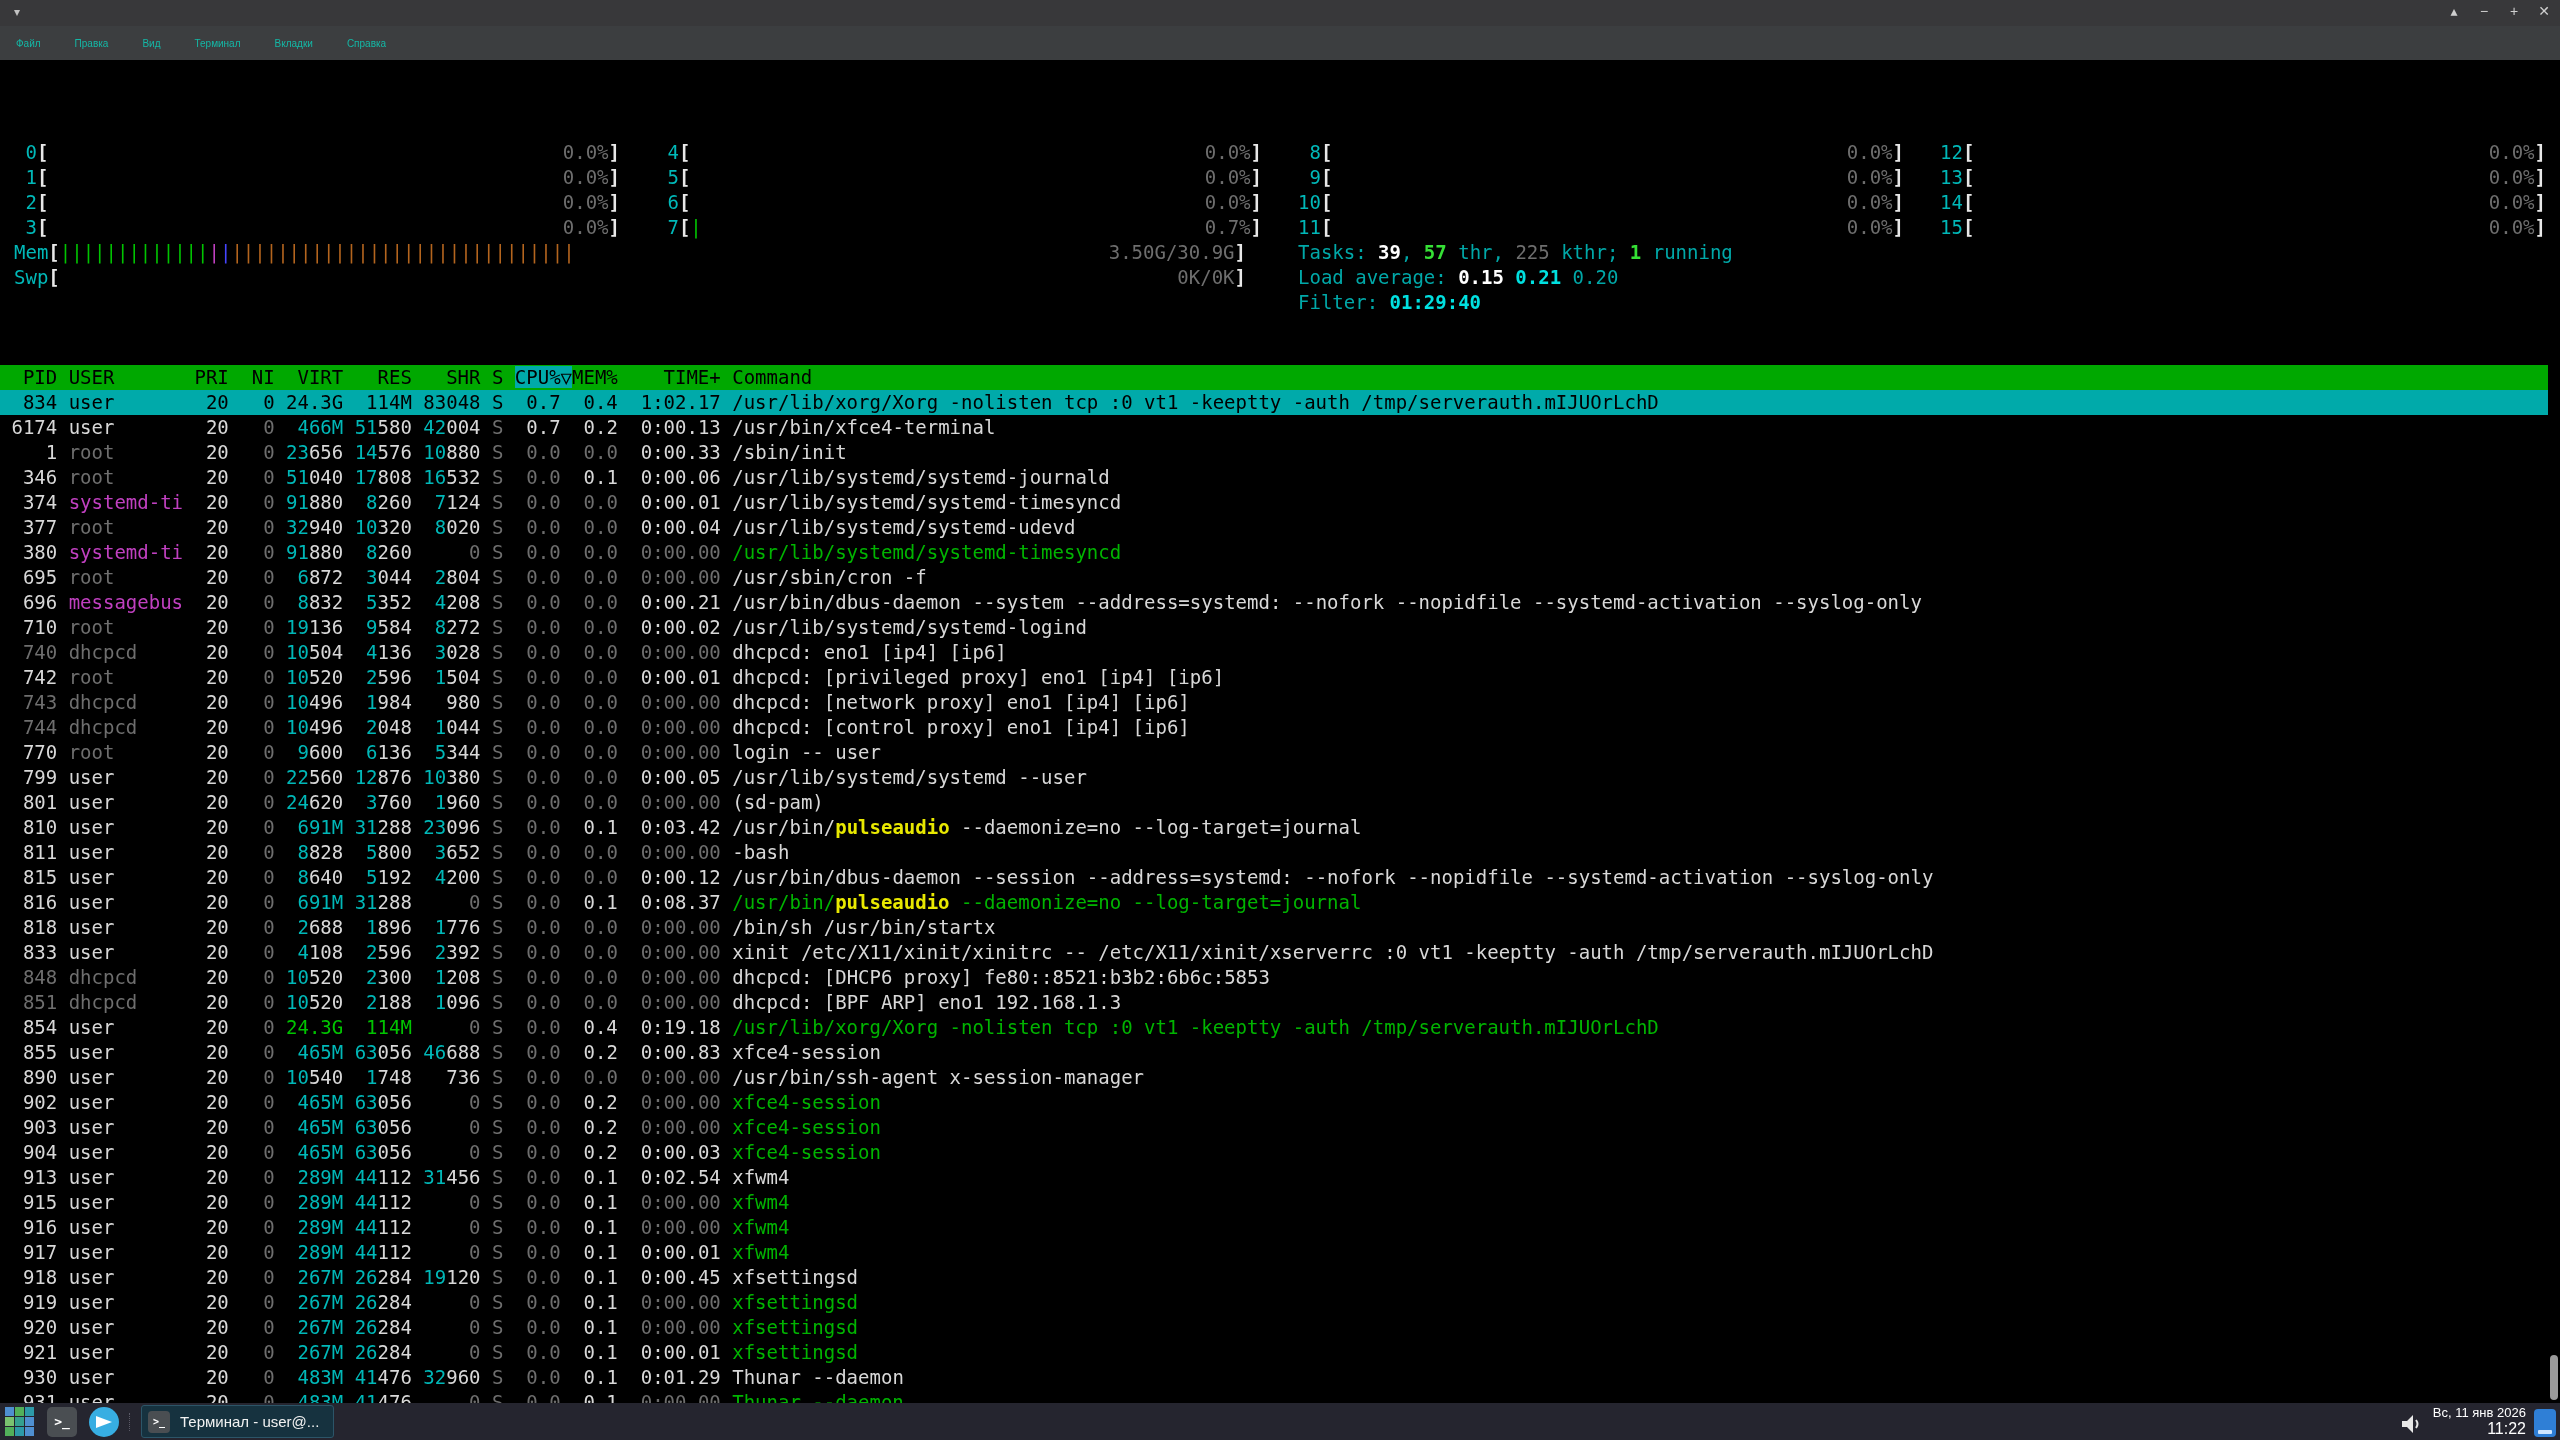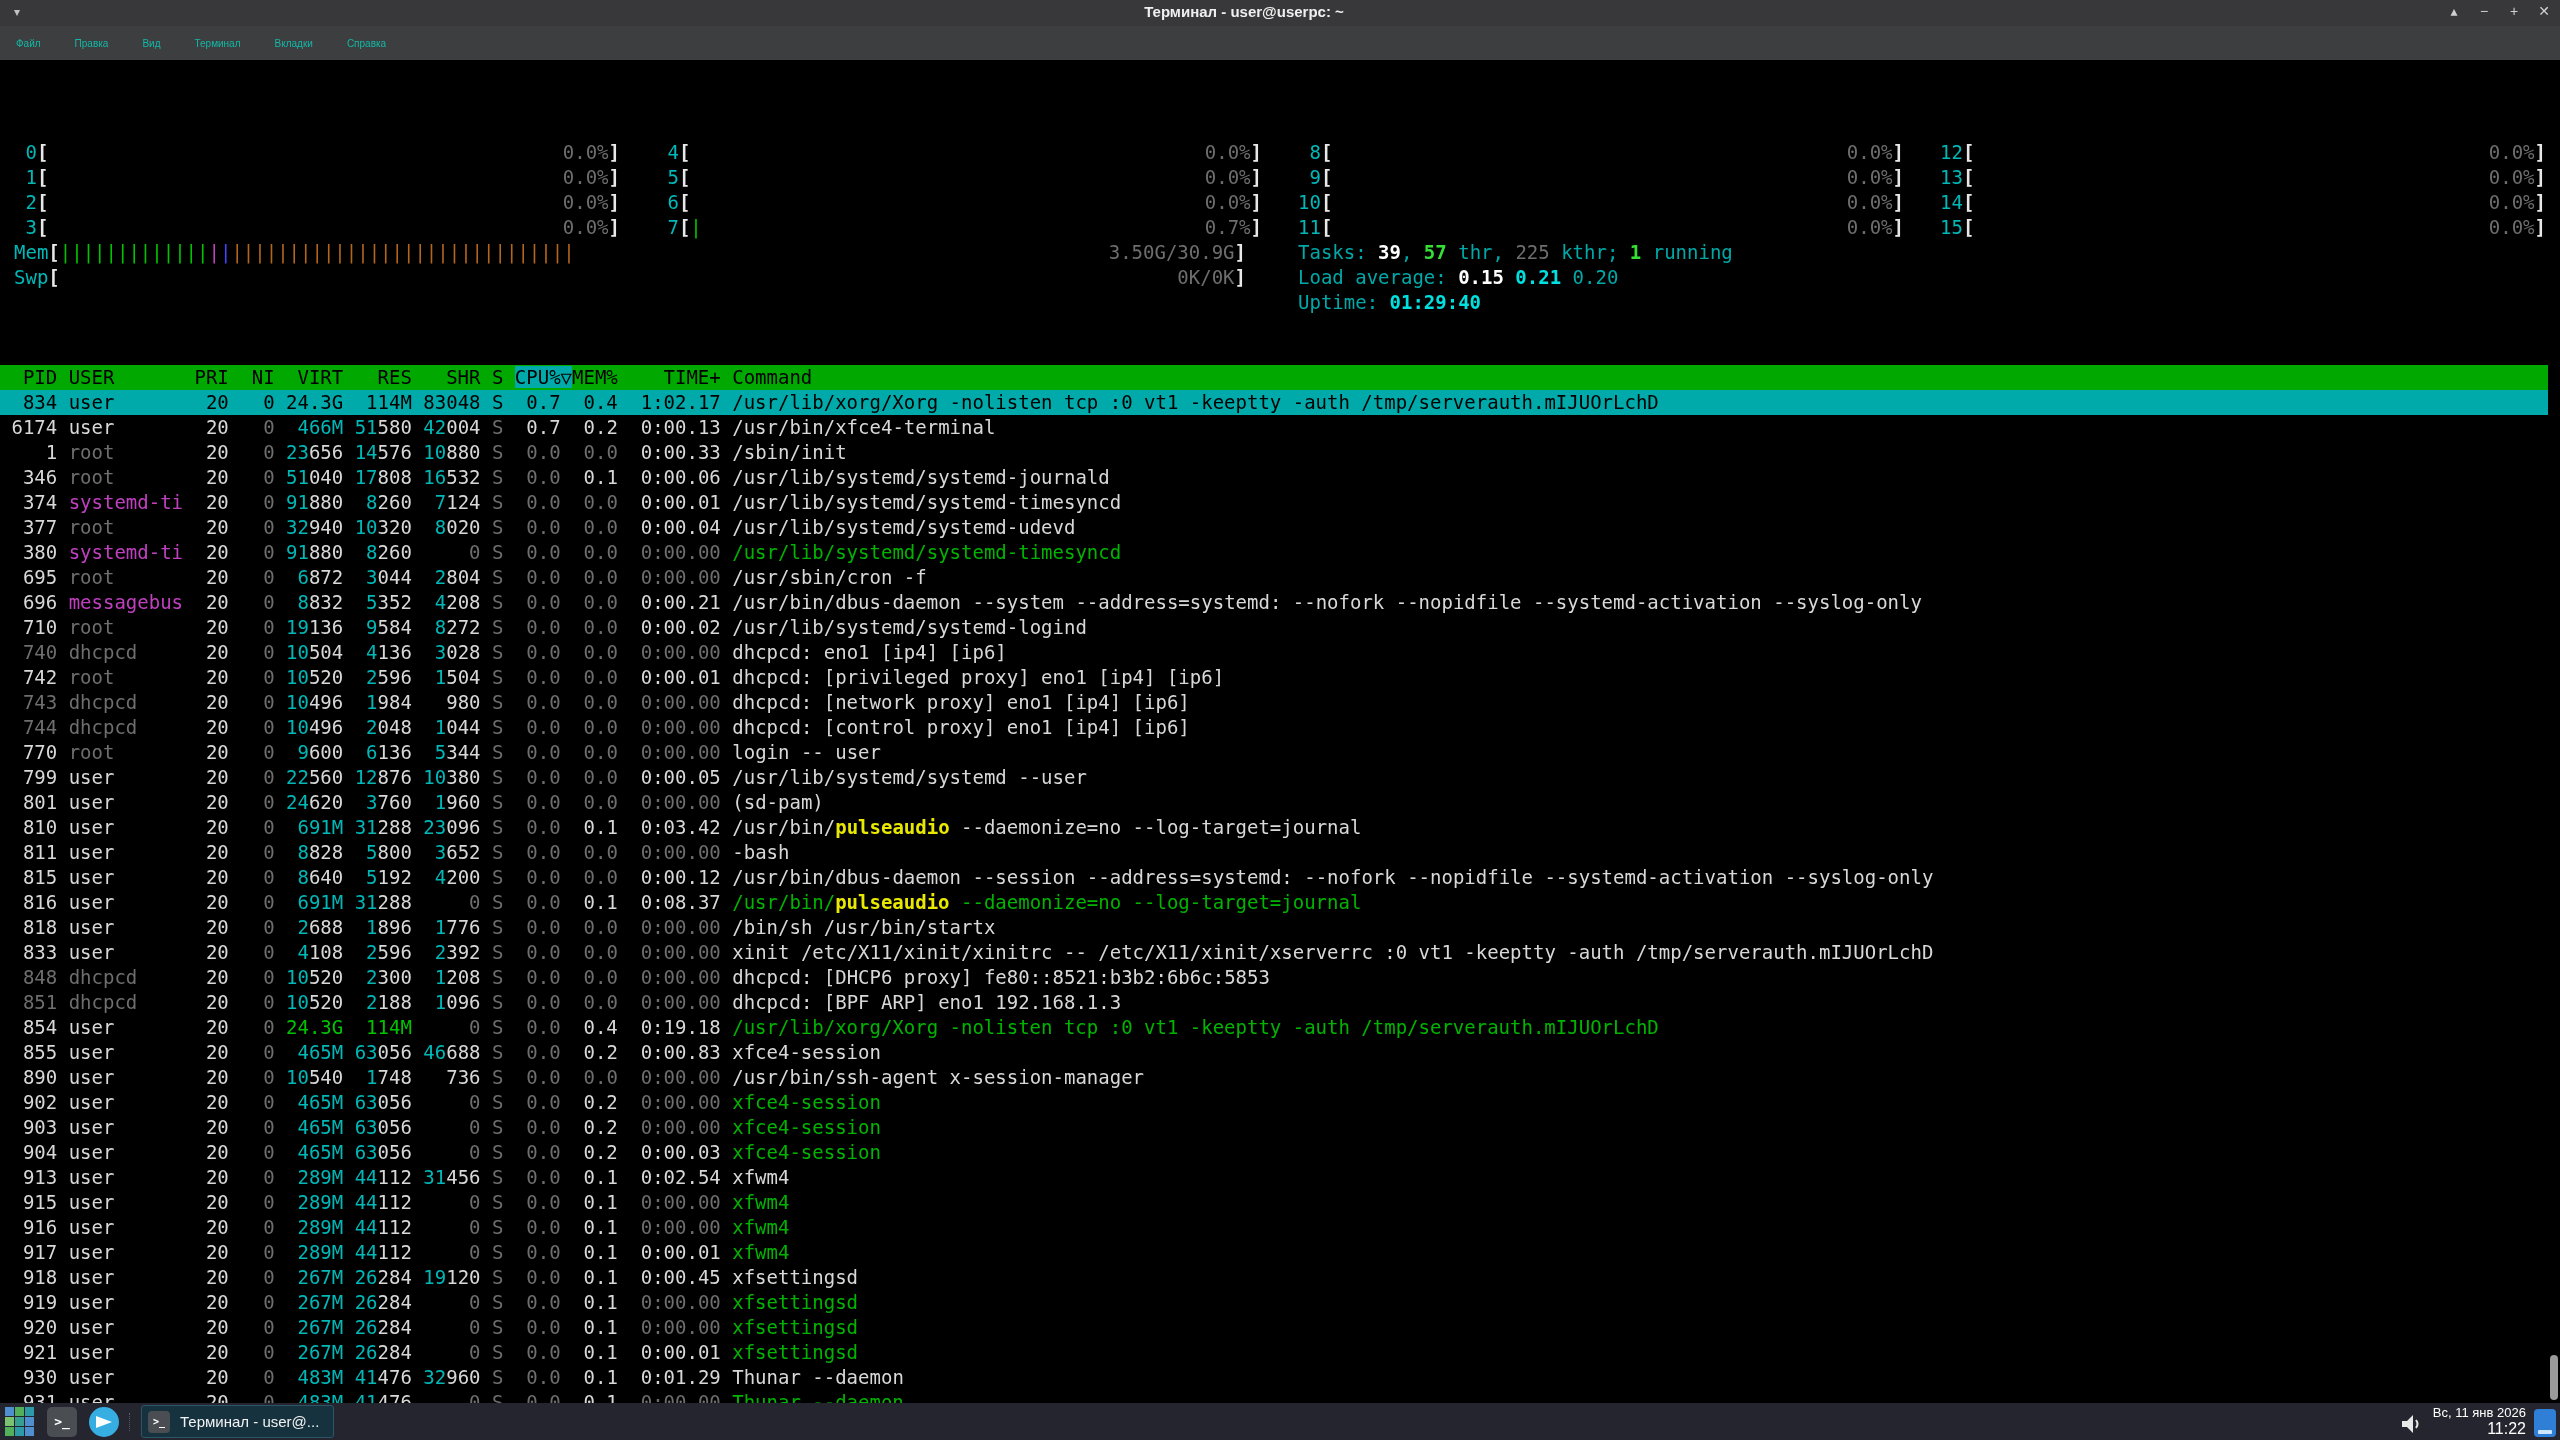--- a/index.html
+++ b/index.html
@@ -92,21 +92,20 @@
   .clock .cdate{font-size:13px;}
   .clock .ctime{font-size:16px;}
   .blueicon{width:22px;height:28px;background:#2f7fd6;border-radius:4px;margin-right:4px;position:relative;}
   .blueicon i{position:absolute;left:4px;bottom:3px;width:14px;height:4px;background:#cfe6ff;border-radius:1px;}
 </style>
 </head>
 <body>
 
 <div class="titlebar">
   <span class="wmenu">▾</span>
-  <div class="title">Терминал - user@userpc: ~</div>
   <div class="winbtns">
     <span>▴</span>
     <span>−</span>
     <span>+</span>
     <span>✕</span>
   </div>
 </div>
 
 <div class="menubar" id="menubar">
     <span class="mi">Файл</span>
@@ -120,21 +119,21 @@
 <div class="termbody">
   <div id="cpu-area">
       <div class="mline termtext" style="top: 80px;"><div class="meter"><span class="lbl"> 0</span><span class="br">[</span><span class="bar tick-g"></span><span class="pct">0.0%</span><span class="br">]</span></div><div class="meter"><span class="lbl"> 4</span><span class="br">[</span><span class="bar tick-g"></span><span class="pct">0.0%</span><span class="br">]</span></div><div class="meter"><span class="lbl"> 8</span><span class="br">[</span><span class="bar tick-g"></span><span class="pct">0.0%</span><span class="br">]</span></div><div class="meter"><span class="lbl">12</span><span class="br">[</span><span class="bar tick-g"></span><span class="pct">0.0%</span><span class="br">]</span></div></div>
       <div class="mline termtext" style="top: 105px;"><div class="meter"><span class="lbl"> 1</span><span class="br">[</span><span class="bar tick-g"></span><span class="pct">0.0%</span><span class="br">]</span></div><div class="meter"><span class="lbl"> 5</span><span class="br">[</span><span class="bar tick-g"></span><span class="pct">0.0%</span><span class="br">]</span></div><div class="meter"><span class="lbl"> 9</span><span class="br">[</span><span class="bar tick-g"></span><span class="pct">0.0%</span><span class="br">]</span></div><div class="meter"><span class="lbl">13</span><span class="br">[</span><span class="bar tick-g"></span><span class="pct">0.0%</span><span class="br">]</span></div></div>
       <div class="mline termtext" style="top: 130px;"><div class="meter"><span class="lbl"> 2</span><span class="br">[</span><span class="bar tick-g"></span><span class="pct">0.0%</span><span class="br">]</span></div><div class="meter"><span class="lbl"> 6</span><span class="br">[</span><span class="bar tick-g"></span><span class="pct">0.0%</span><span class="br">]</span></div><div class="meter"><span class="lbl">10</span><span class="br">[</span><span class="bar tick-g"></span><span class="pct">0.0%</span><span class="br">]</span></div><div class="meter"><span class="lbl">14</span><span class="br">[</span><span class="bar tick-g"></span><span class="pct">0.0%</span><span class="br">]</span></div></div>
       <div class="mline termtext" style="top: 155px;"><div class="meter"><span class="lbl"> 3</span><span class="br">[</span><span class="bar tick-g"></span><span class="pct">0.0%</span><span class="br">]</span></div><div class="meter"><span class="lbl"> 7</span><span class="br">[</span><span class="bar tick-g">|</span><span class="pct">0.7%</span><span class="br">]</span></div><div class="meter"><span class="lbl">11</span><span class="br">[</span><span class="bar tick-g"></span><span class="pct">0.0%</span><span class="br">]</span></div><div class="meter"><span class="lbl">15</span><span class="br">[</span><span class="bar tick-g"></span><span class="pct">0.0%</span><span class="br">]</span></div></div>
     </div>
   <div id="mem-area">
       <div class="memline termtext" style="top: 180px;"><div class="meter"><span class="lbl">Mem</span><span class="br">[</span><span class="bar"><span class="tick-g">|||||||||||||</span><span class="tick-m">|</span><span class="tick-b">|</span><span class="tick-o">||||||||||||||||||||||||||||||</span></span><span class="pct">3.50G/30.9G</span><span class="br">]</span></div><div class="right"><span class="c">Tasks: </span><span class="wb">39</span><span class="c">, </span><span class="gb">57</span><span class="c"> thr, </span><span class="d">225</span><span class="c"> kthr; </span><span class="gb">1</span><span class="c"> running</span></div></div>
       <div class="memline termtext" style="top: 205px;"><div class="meter"><span class="lbl">Swp</span><span class="br">[</span><span class="bar"></span><span class="pct">0K/0K</span><span class="br">]</span></div><div class="right"><span class="c">Load average: </span><span class="wb">0.15 </span><span class="cb">0.21 </span><span class="c">0.20</span></div></div>
-      <div class="memline termtext" style="top: 230px;"><div class="meter"></div><div class="right"><span class="c">Uptime: </span><span class="cb">01:29:40</span></div></div>
+      <div class="memline termtext" style="top: 230px;"><div class="meter"></div><div class="right"><span class="c">Filter: </span><span class="cb">01:29:40</span></div></div>
     </div>
   <div class="tabs termtext" id="tabs" style="top:280px">
     <span class="tab-main">Main</span><span class="tab-io">I/O</span>
   </div>
   <div class="phead termtext" id="phead" style="top:305px"><span>  PID </span><span>USER       </span><span>PRI </span><span> NI </span><span> VIRT </span><span>  RES </span><span>  SHR </span><span>S </span><span class="sortcol">CPU%▽</span><span>MEM% </span><span>   TIME+ </span><span>Command</span></div>
   <div id="procs" style="position:absolute;left:0;top:330px;width:2560px;">
       <div class="prow termtext sel"><span class="w">  834</span><span class="w"> </span><span class="w">user      </span><span class="w">  20</span><span class="d">   0</span><span class="grn"> 24.3G</span><span class="cyn">  114M</span><span class="cyn"> 83</span><span class="w">048</span><span class="d"> S</span><span class="w">  0.7</span><span class="w">  0.4</span><span class="w">  1:02.17</span><span class="w"> </span><span class="w">/usr/lib/xorg/Xorg -nolisten tcp :0 vt1 -keeptty -auth /tmp/serverauth.mIJUOrLchD</span></div>
       <div class="prow termtext"><span class="w"> 6174</span><span class="w"> </span><span class="w">user      </span><span class="w">  20</span><span class="d">   0</span><span class="cyn">  466M</span><span class="cyn"> 51</span><span class="w">580</span><span class="cyn"> 42</span><span class="w">004</span><span class="d"> S</span><span class="w">  0.7</span><span class="w">  0.2</span><span class="w">  0:00.13</span><span class="w"> </span><span class="w">/usr/bin/xfce4-terminal</span></div>
       <div class="prow termtext"><span class="w">    1</span><span class="w"> </span><span class="d">root      </span><span class="w">  20</span><span class="d">   0</span><span class="cyn"> 23</span><span class="w">656</span><span class="cyn"> 14</span><span class="w">576</span><span class="cyn"> 10</span><span class="w">880</span><span class="d"> S</span><span class="d">  0.0</span><span class="d">  0.0</span><span class="w">  0:00.33</span><span class="w"> </span><span class="w">/sbin/init</span></div>
       <div class="prow termtext"><span class="w">  346</span><span class="w"> </span><span class="d">root      </span><span class="w">  20</span><span class="d">   0</span><span class="cyn"> 51</span><span class="w">040</span><span class="cyn"> 17</span><span class="w">808</span><span class="cyn"> 16</span><span class="w">532</span><span class="d"> S</span><span class="d">  0.0</span><span class="w">  0.1</span><span class="w">  0:00.06</span><span class="w"> </span><span class="w">/usr/lib/systemd/systemd-journald</span></div>

